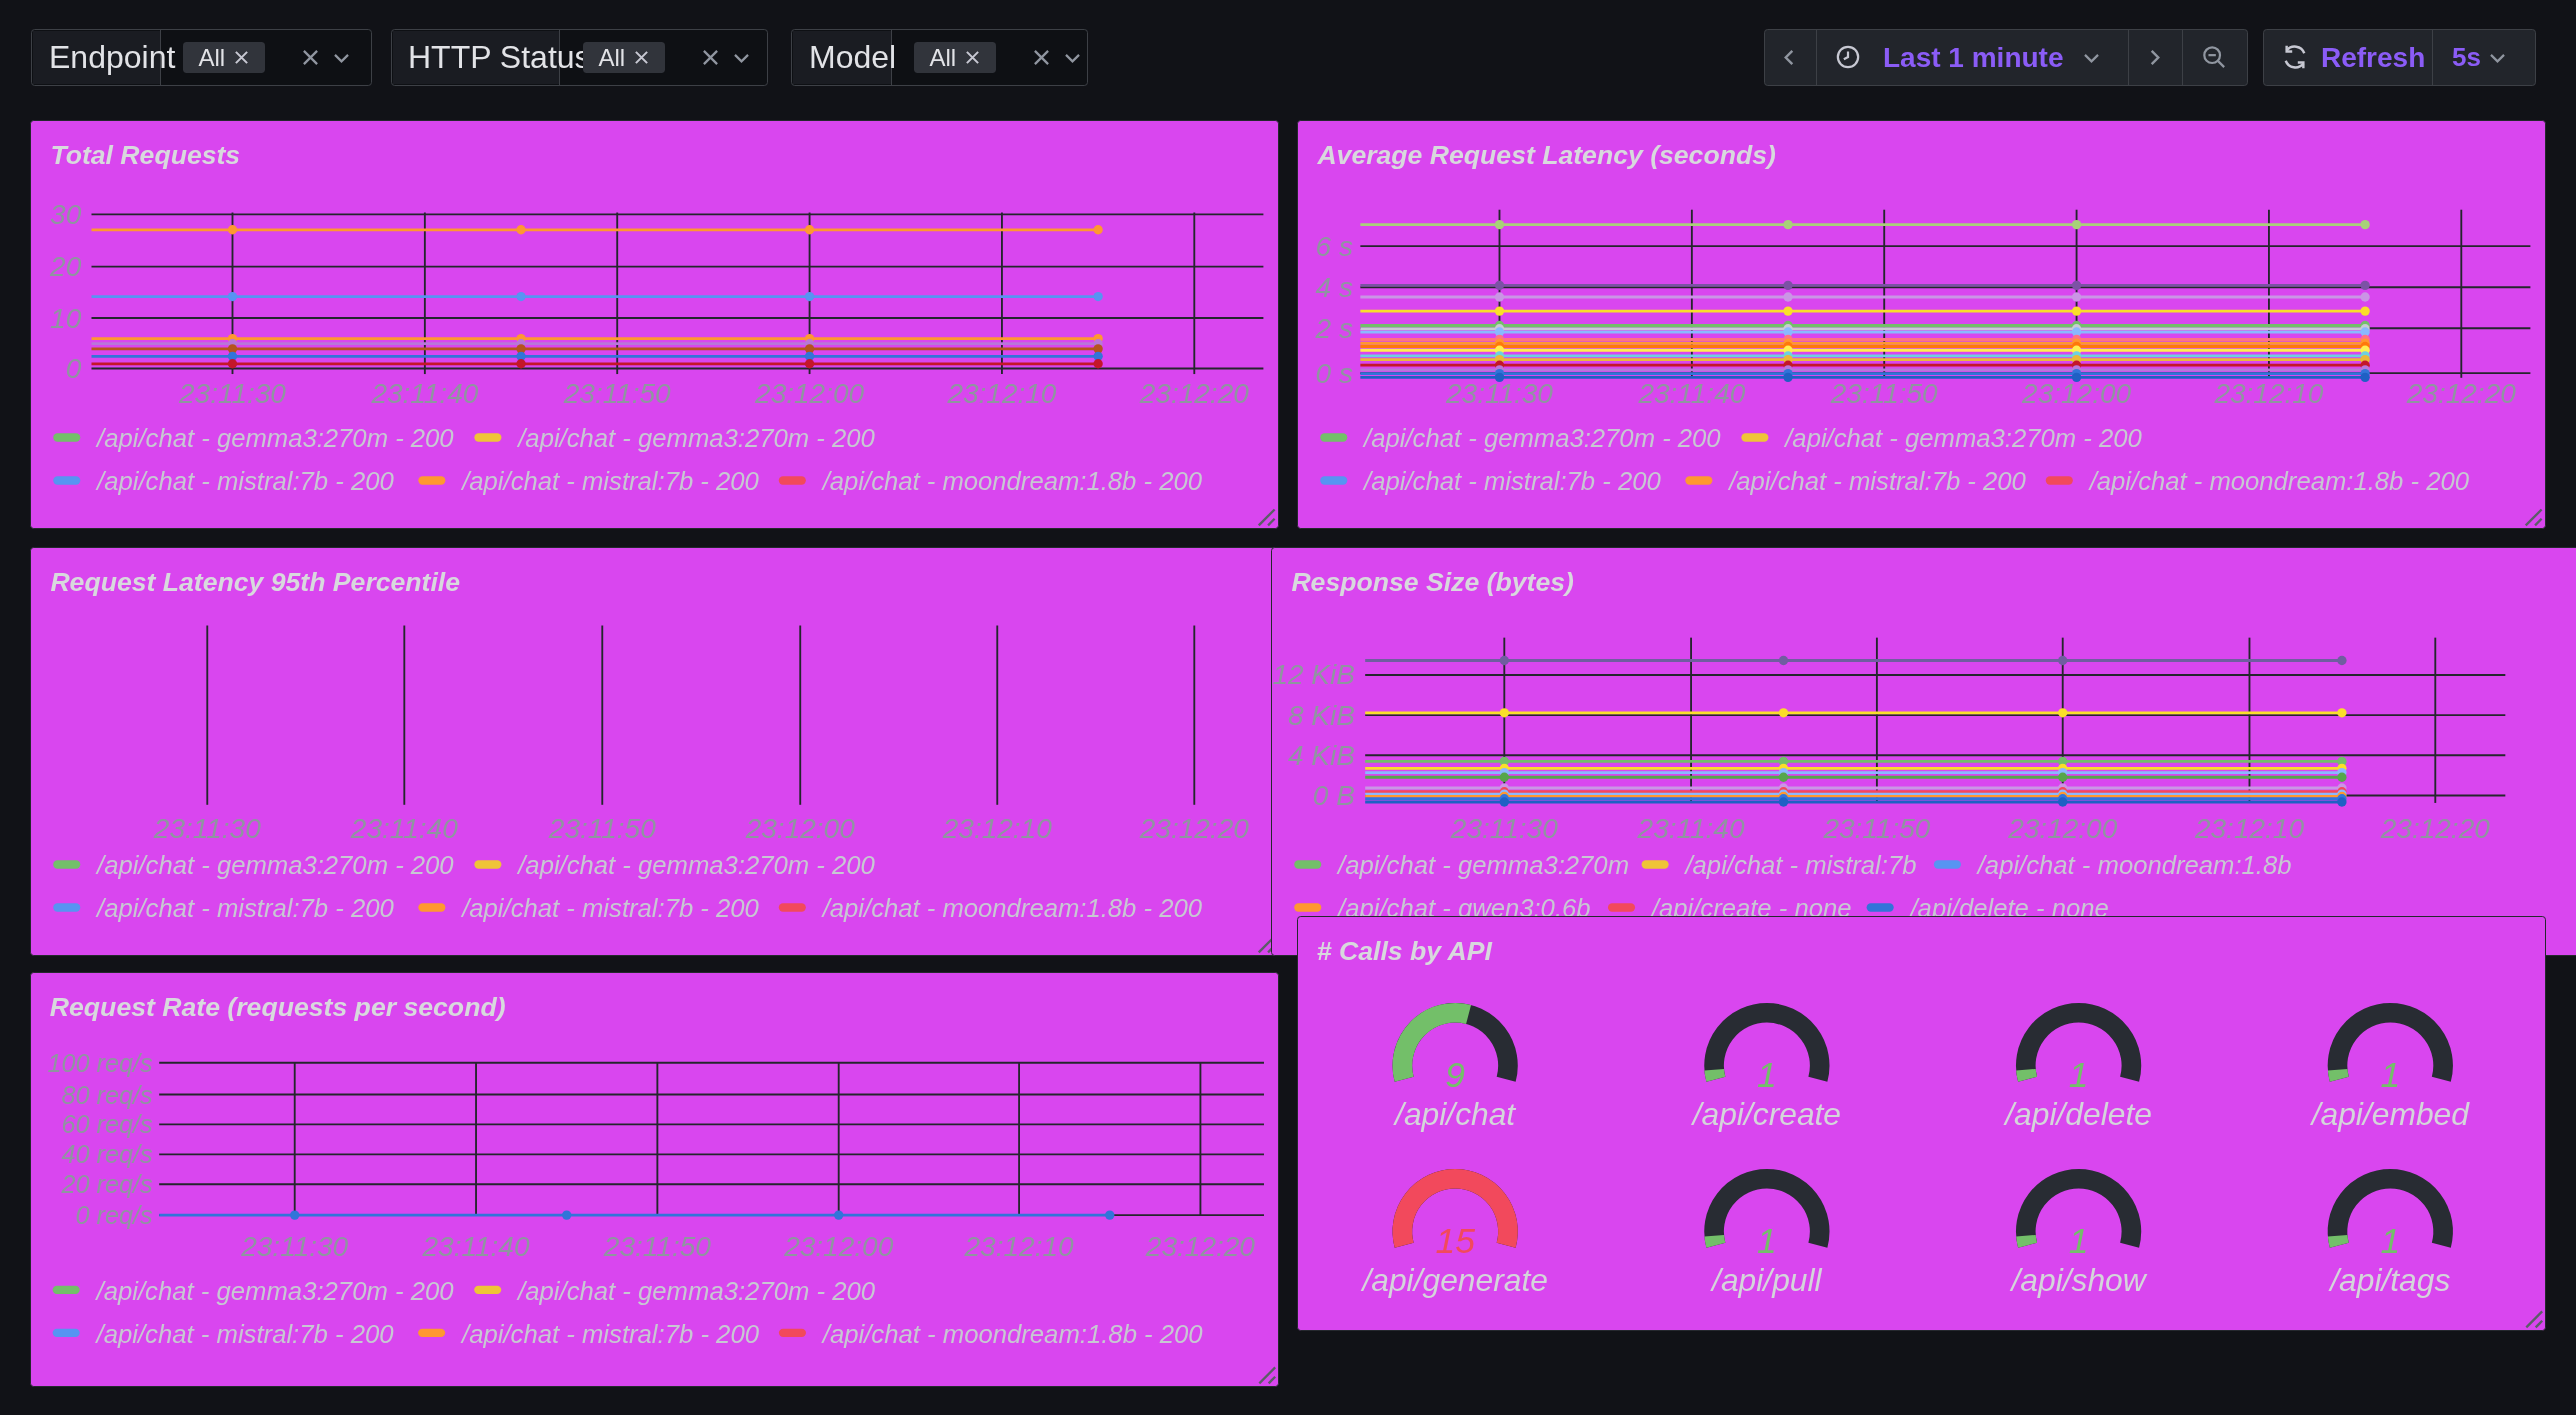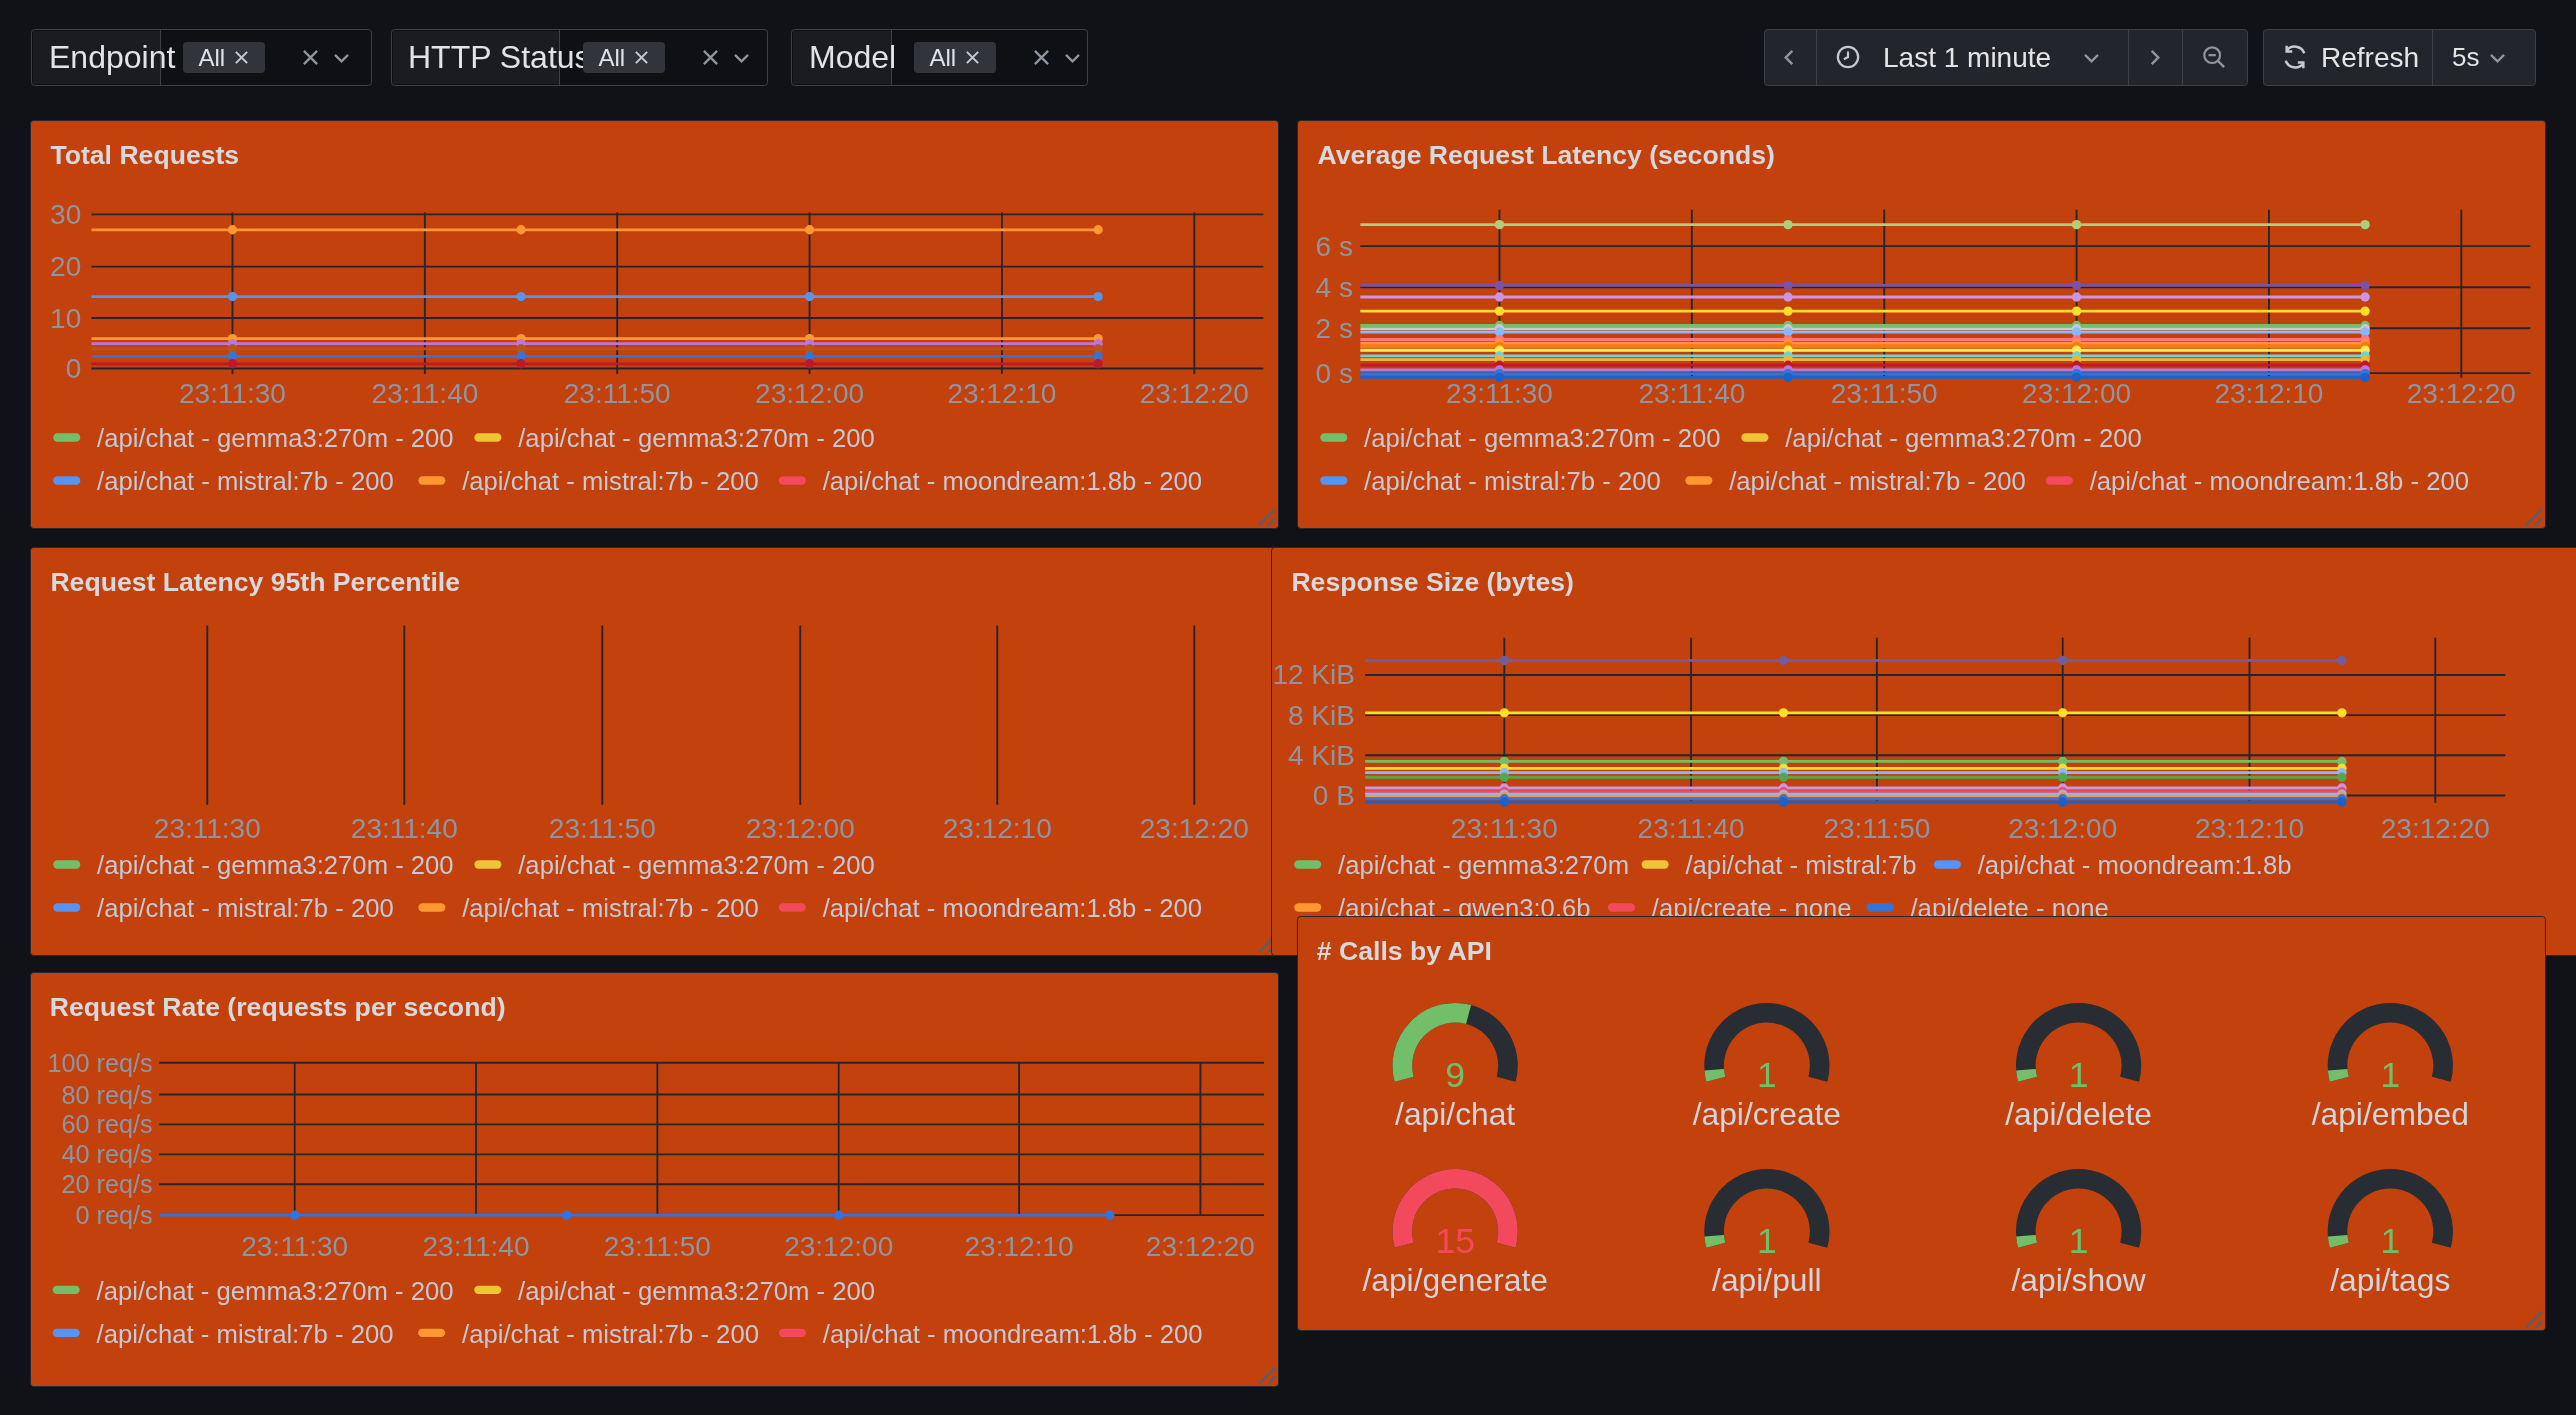--- a/index.html
+++ b/index.html
@@ -1,22 +1,22 @@
 <!DOCTYPE html>
 <html style="font-size:15px"><head><meta charset="utf-8"><style>
 * { margin:0; padding:0; box-sizing:border-box; }
 html,body { width:2576px; height:1415px; background:#111217; font-family:"Liberation Sans", sans-serif; overflow:hidden; }
-.panel { position:absolute; background:#c2410c; border:1.9px solid #25282e; border-radius:3.7px; }
+.panel { position:absolute; background:#d946ef; border:1.9px solid #25282e; border-radius:3.7px;font-style:italic; }
 .fbox { position:absolute; background:#0e1014; border:1.9px solid #3d4046; border-radius:3.7px; }
 .flabbg { position:absolute; background:#1a1c22; }
 .fdiv { position:absolute; border-left:1.9px solid #3d4046; }
 .fdiv2 { position:absolute; border-left:1.9px solid #3d4046; }
 .flab { position:absolute; color:#e2e3e7; font-size:32px; font-weight:500; white-space:nowrap; }
 .btn { position:absolute; background:#22252b; border:1.9px solid #3d4046; border-radius:3.7px; }
-.btxt { position:absolute; color:#e5e5e5; font-size:28px; font-weight:400; white-space:nowrap; }
+.btxt { position:absolute; color:#8b5cf6; font-size:28px; font-weight:700; white-space:nowrap; }
 .chip { position:absolute; background:#31343b; border-radius:3.7px; display:flex; align-items:center; justify-content:center; }
 .chiptxt { color:#e2e3e7; font-size:24px; font-weight:500; }
 .abs { position:absolute; }
 svg text { font-family:"Liberation Sans", sans-serif; }
 </style></head>
 <body>
 <div class="fbox" style="left:31px;top:29px;width:341px;height:57px"></div>
 <div class="flabbg" style="left:33px;top:31px;width:127px;height:53px"></div>
 <div class="fdiv" style="left:160px;top:29px;height:57px"></div>
 <div class="flab" style="left:49px;top:29px;line-height:57px">Endpoint</div>

